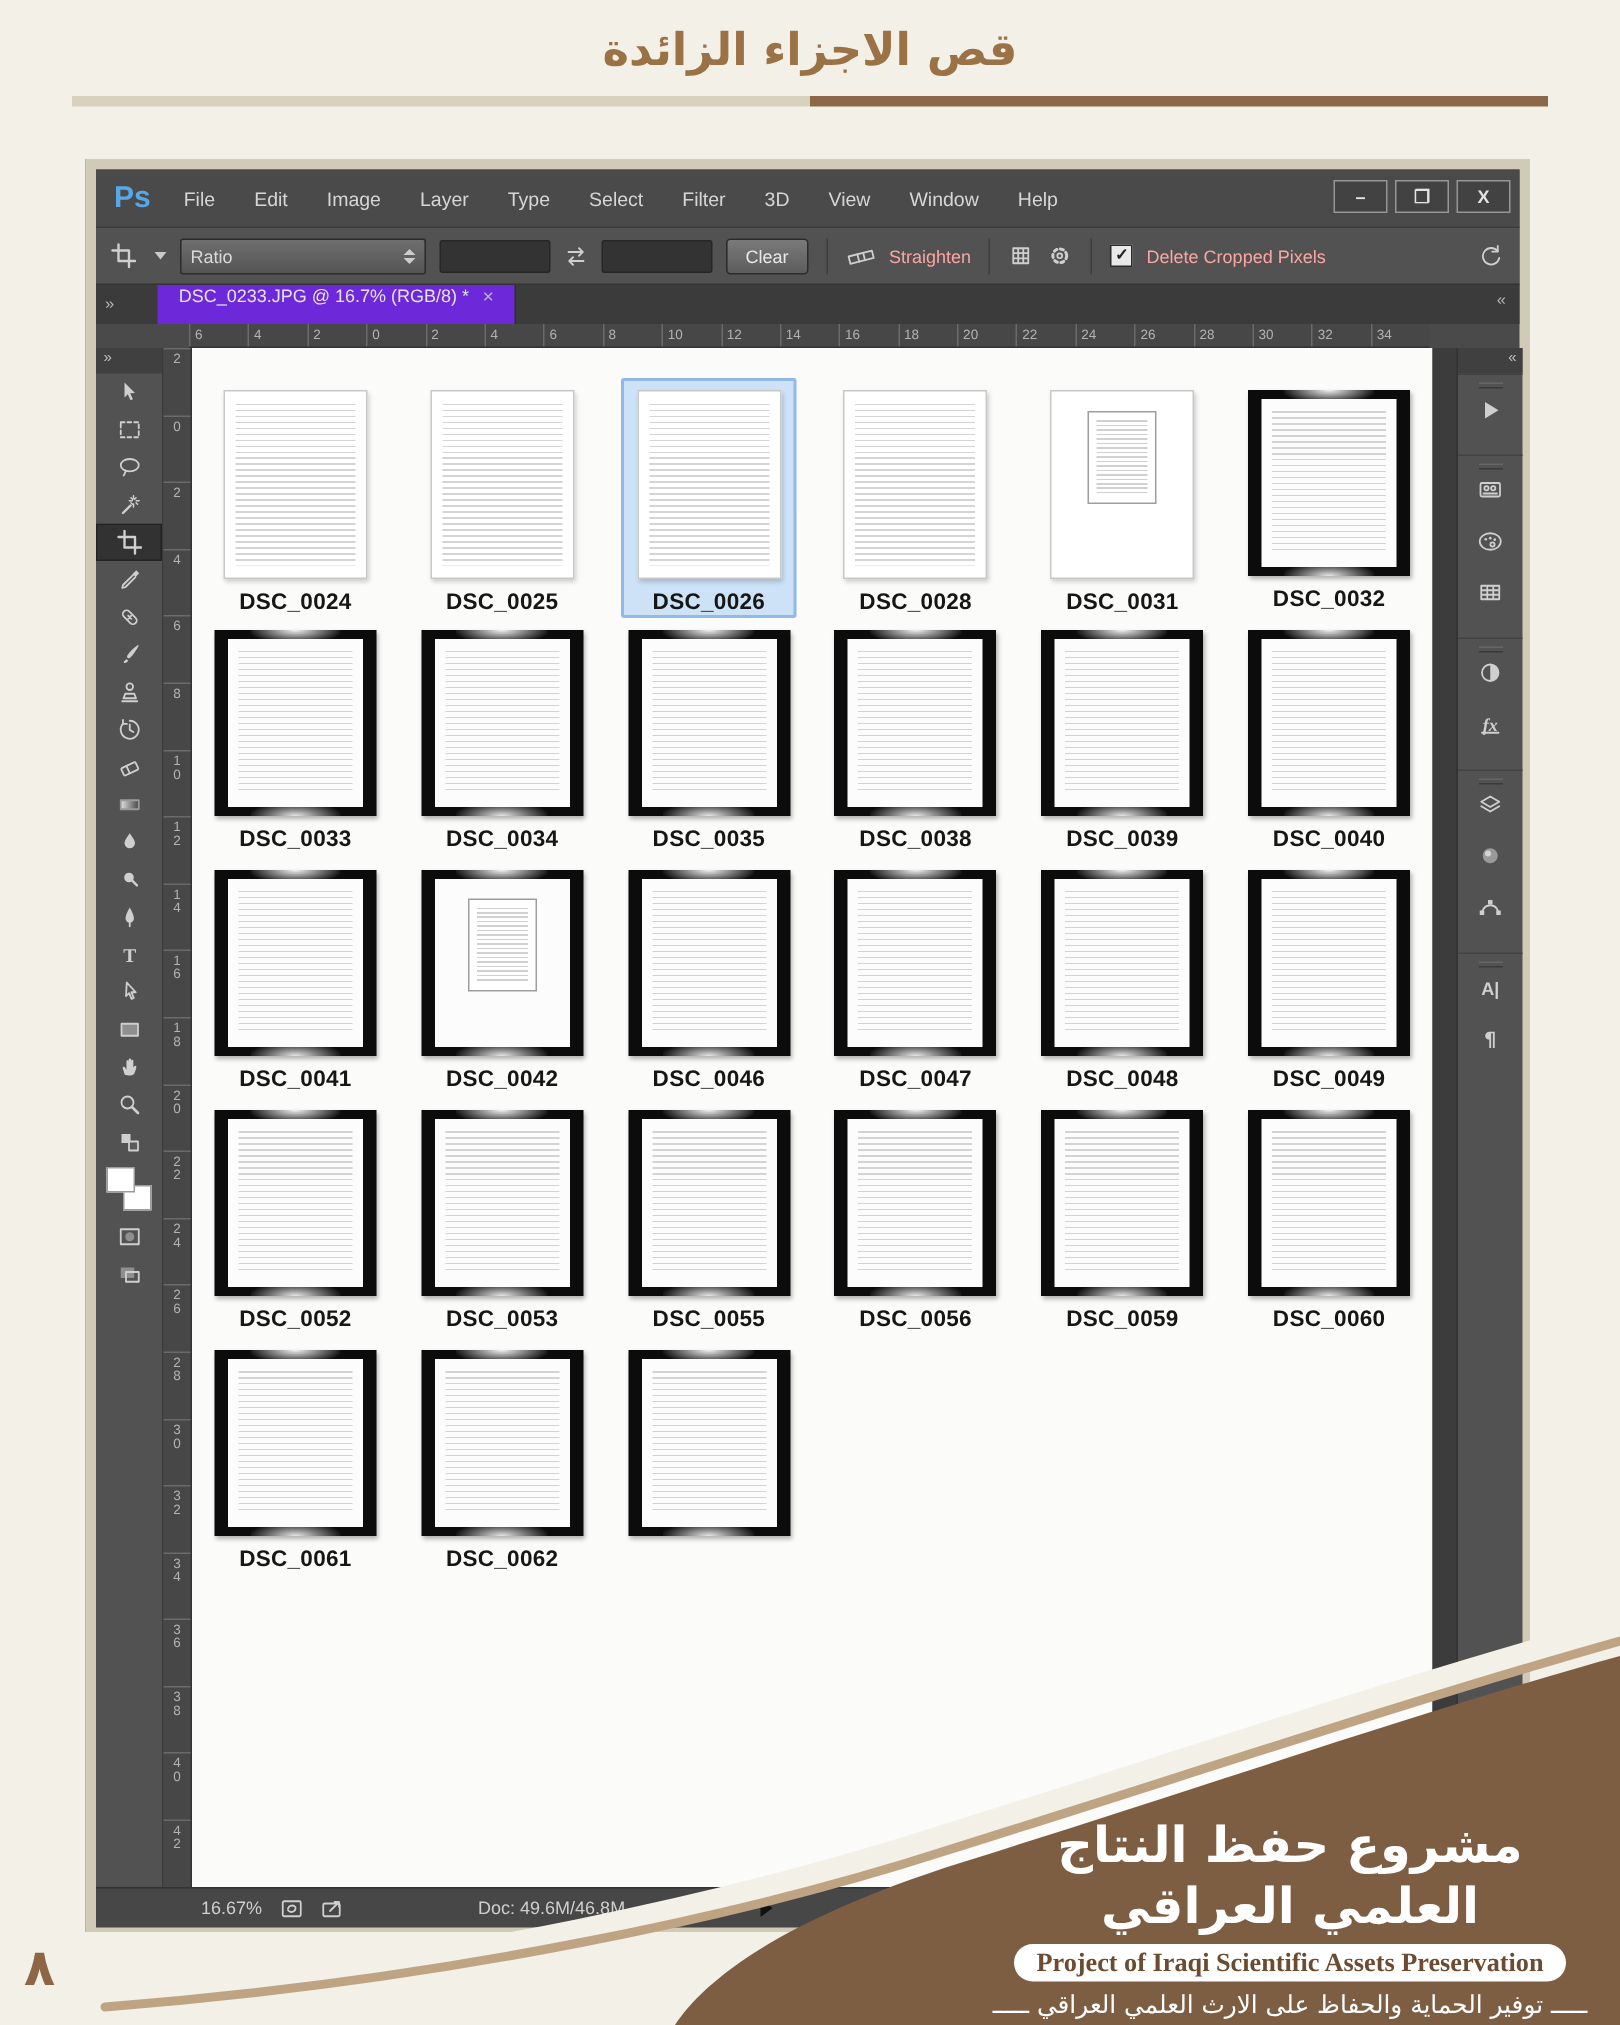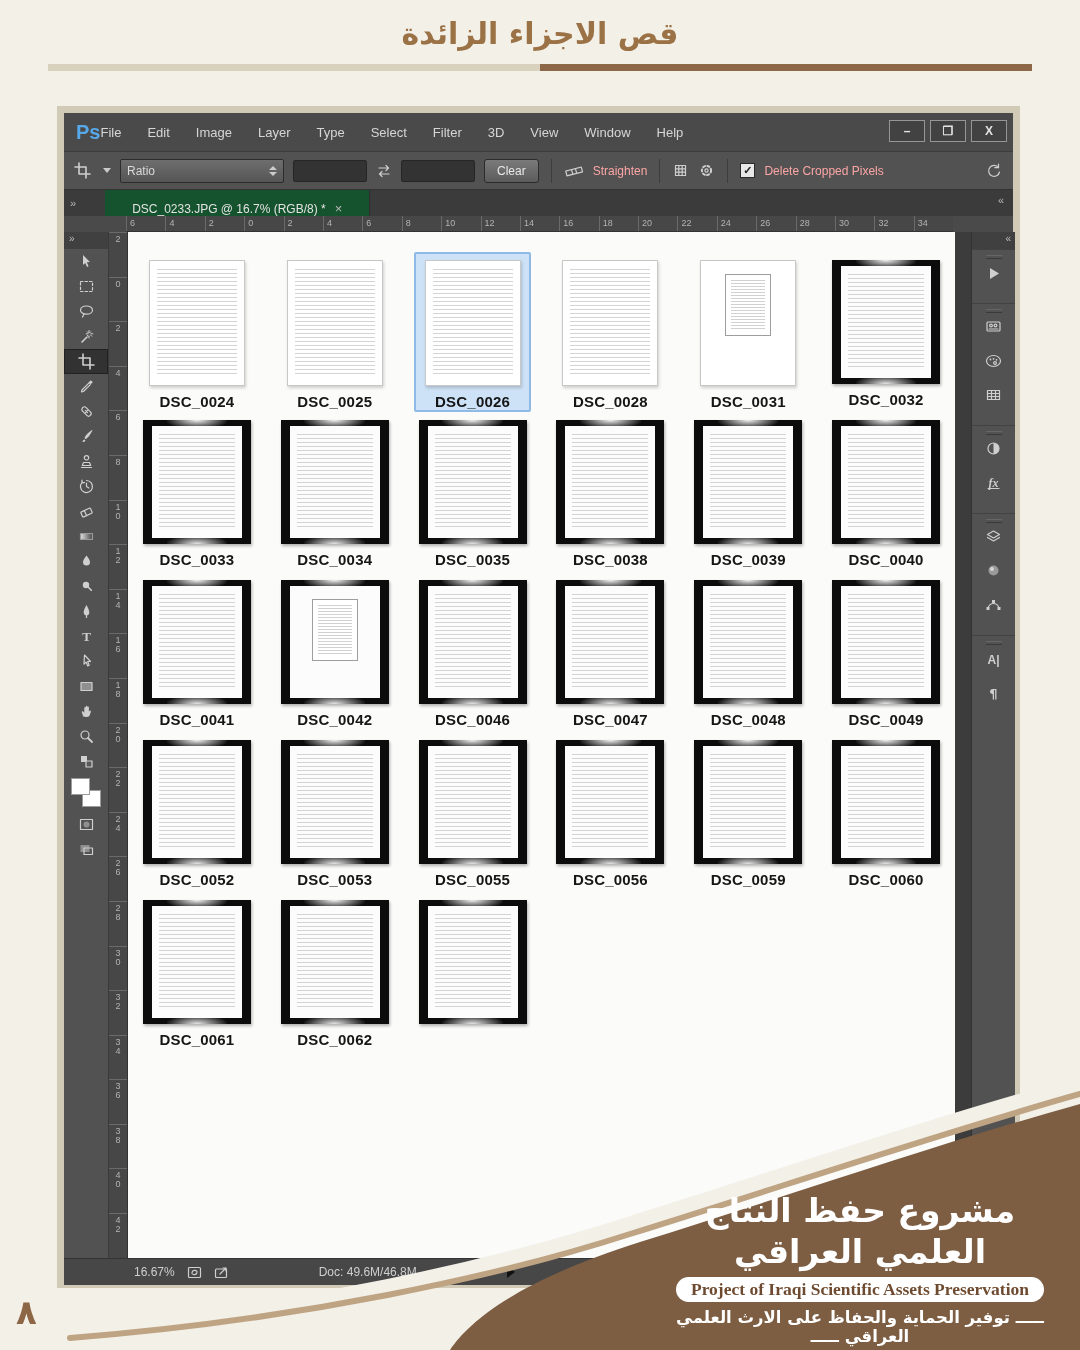--- a/index.html
+++ b/index.html
@@ -11,21 +11,21 @@
   .page-title{position:absolute;top:16px;left:0;width:100%;text-align:center;margin:0;
     font-size:30px;font-weight:bold;color:#9b7246}
   .divider{position:absolute;top:64px;left:48px;width:984px;height:7px;
     background:linear-gradient(to right,#d8d1bd 0 50%,#8c6849 50% 100%)}
 
   
   .ps-window{position:absolute;left:57px;top:106px;width:949px;height:1168px;
     background:#4a4a4a;border:7px solid #d0cab6;font-size:12px;color:#d9d9d9}
   .menubar{height:38px;display:flex;align-items:center;padding-left:12px;position:relative;
     background:#4a4a4a;border-bottom:1px solid #3c3c3c}
-  .ps-logo{font-size:20px;font-weight:bold;color:#57a8e8;}
+  .ps-logo{font-size:20px;font-weight:bold;color:#57a8e8;margin-right:22px}
   .mi{margin-right:26px;font-size:13px;color:#d6d6d6;cursor:default}
   .win-controls{position:absolute;right:6px;top:7px;display:flex;gap:5px}
   .winbtn{width:34px;height:20px;background:#424242;border:1px solid #969696;color:#e3e3e3;
     display:flex;align-items:center;justify-content:center;font-size:12px;font-weight:bold}
 
   .optionsbar{height:37px;background:#525252;border-bottom:1px solid #333;
     display:flex;align-items:center;padding:0 10px;gap:9px}
   .sep{width:1px;height:24px;background:#3d3d3d;margin:0 3px}
   .caret{width:0;height:0;border-left:4px solid transparent;border-right:4px solid transparent;
     border-top:5px solid #c9c9c9;display:inline-block;margin-left:3px}
@@ -38,21 +38,21 @@
   .field{width:72px;height:20px;background:#333;border:1px solid #262626;border-radius:2px}
   .btn{height:22px;padding:0 12px;border:1px solid #2c2c2c;border-radius:3px;
     background:linear-gradient(#7a7a7a,#5c5c5c);color:#e8e8e8;display:flex;align-items:center}
   .opt-label{font-size:12px;color:#fca5a5}
   .checkbox{width:13px;height:13px;background:#e8e8e8;border:1px solid #2a2a2a;color:#222;
     font-size:11px;line-height:12px;text-align:center;font-weight:bold}
   .spacer{flex:1}
 
   .tabbar{height:26px;background:#3b3b3b;display:flex;align-items:flex-end;position:relative}
   .dockarrow{color:#b7b7b7;font-size:11px;letter-spacing:-1px;padding:0 6px;align-self:center}
-  .tab{height:26px;background:#14532d;display:flex;align-items:flex-end;gap:9px;padding:0 27px;
+  .tab{height:26px;background:#6d28d9;display:flex;align-items:flex-start;gap:9px;padding:0 14px;
     margin-left:24px;border-right:1px solid #2e2e2e;color:#e3e3e3}
   .tab-close{color:#b9b9b9;font-size:13px}
   .tabbar .right{position:absolute;right:4px;top:4px}
 
   .hruler{height:15px;background:#474747;border-bottom:1px solid #333;margin-left:62px;
     width:827px;display:flex;overflow:hidden}
   .hnum{flex:0 0 39.4px;font-size:9px;color:#b3b3b3;border-left:1px solid #6a6a6a;
     padding:2px 0 0 3px;box-sizing:border-box}
 
   .main{display:flex;height:1026px}
@@ -106,21 +106,21 @@
     border-bottom:6px solid transparent;border-left:8px solid #111}
 
   
   .footer{position:absolute;left:0;top:1080px;width:1080px;height:270px;pointer-events:none}
   .footer svg{position:absolute;inset:0}
   .footer-text{position:absolute;left:648px;bottom:4px;width:424px;text-align:center;color:#fff;
     pointer-events:auto}
   .f-title{font-size:33px;font-weight:bold;margin:0;line-height:1.25}
   .f-pill{display:inline-block;background:#fff;color:#6e4b30;border-radius:16px;padding:2px 15px;
     font-family:"Liberation Serif",serif;font-weight:bold;font-size:17.5px;margin-top:5px;white-space:nowrap}
-  .f-tag{margin-top:6px;font-size:16.5px;font-weight:bold}
+  .f-tag{margin-top:6px;font-size:16.5px;font-weight:normal}
 
   .pagenum{position:absolute;left:16px;top:1292px;font-size:34px;font-weight:bold;color:#8d6745}
 
   svg.ic{stroke:#cfcfcf;fill:none;stroke-width:1.2px;stroke-linecap:round;stroke-linejoin:round}
 </style>
 </head>
 <body>
 
 <h1 class="page-title arabic">قص الاجزاء الزائدة</h1>
 <div class="divider"></div>

